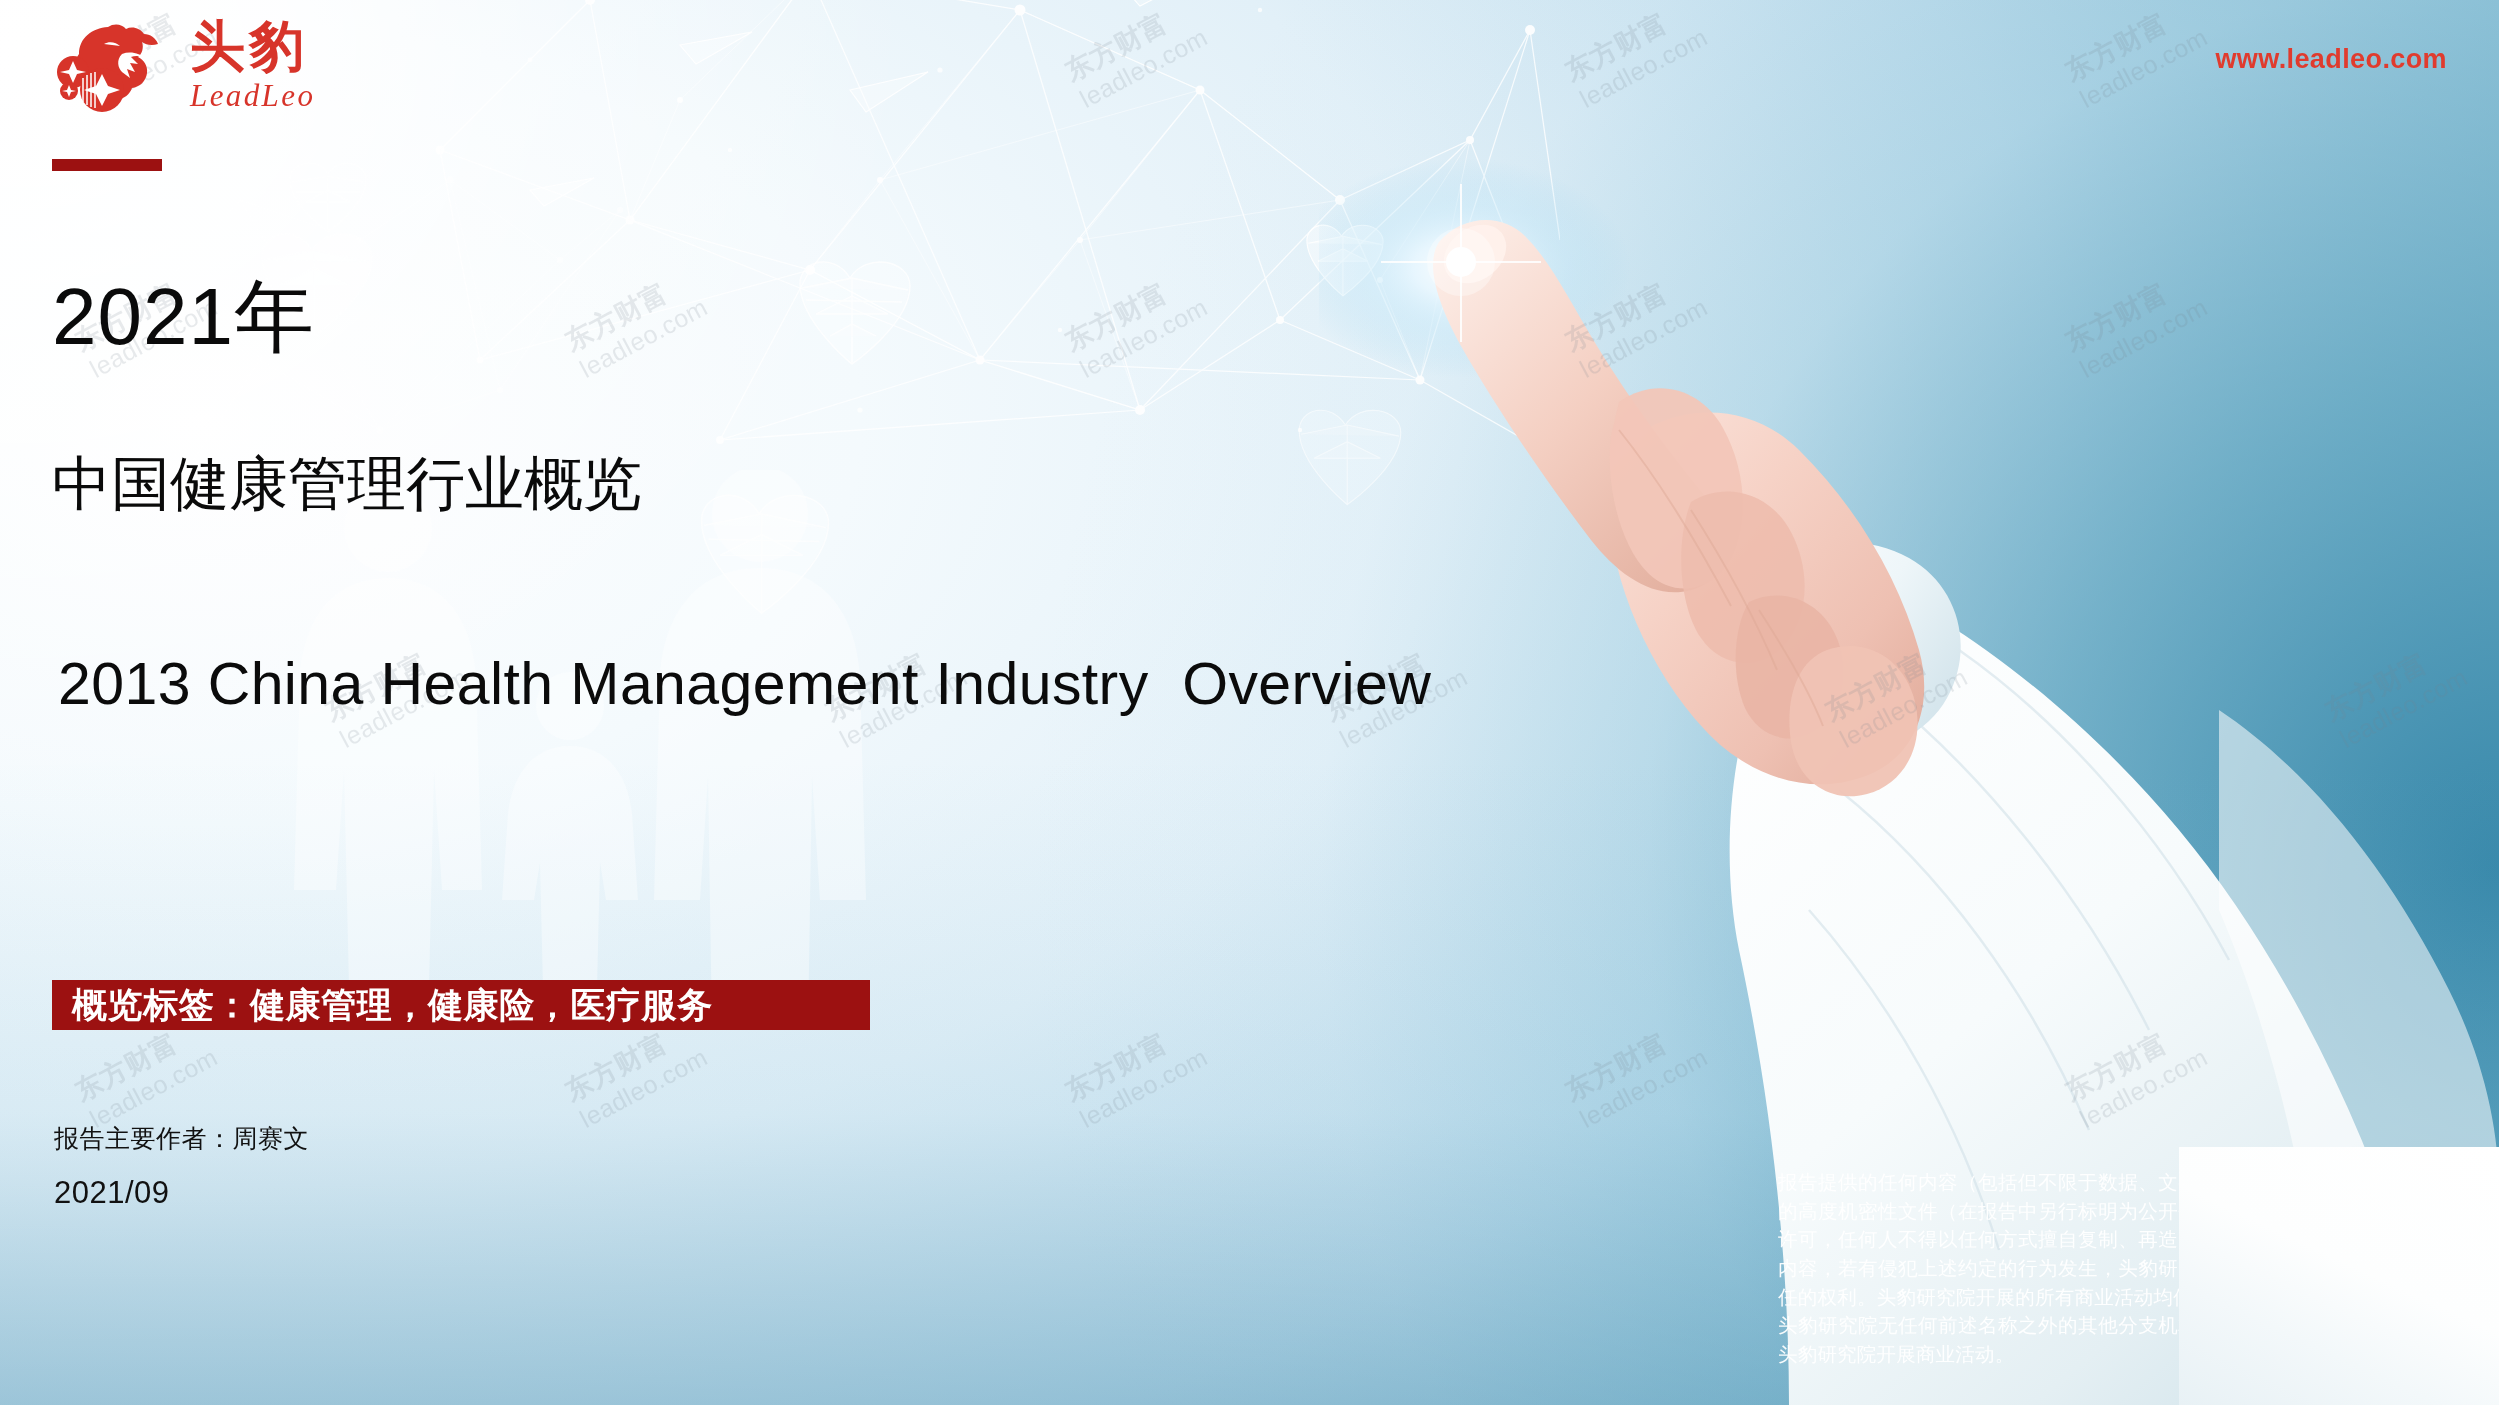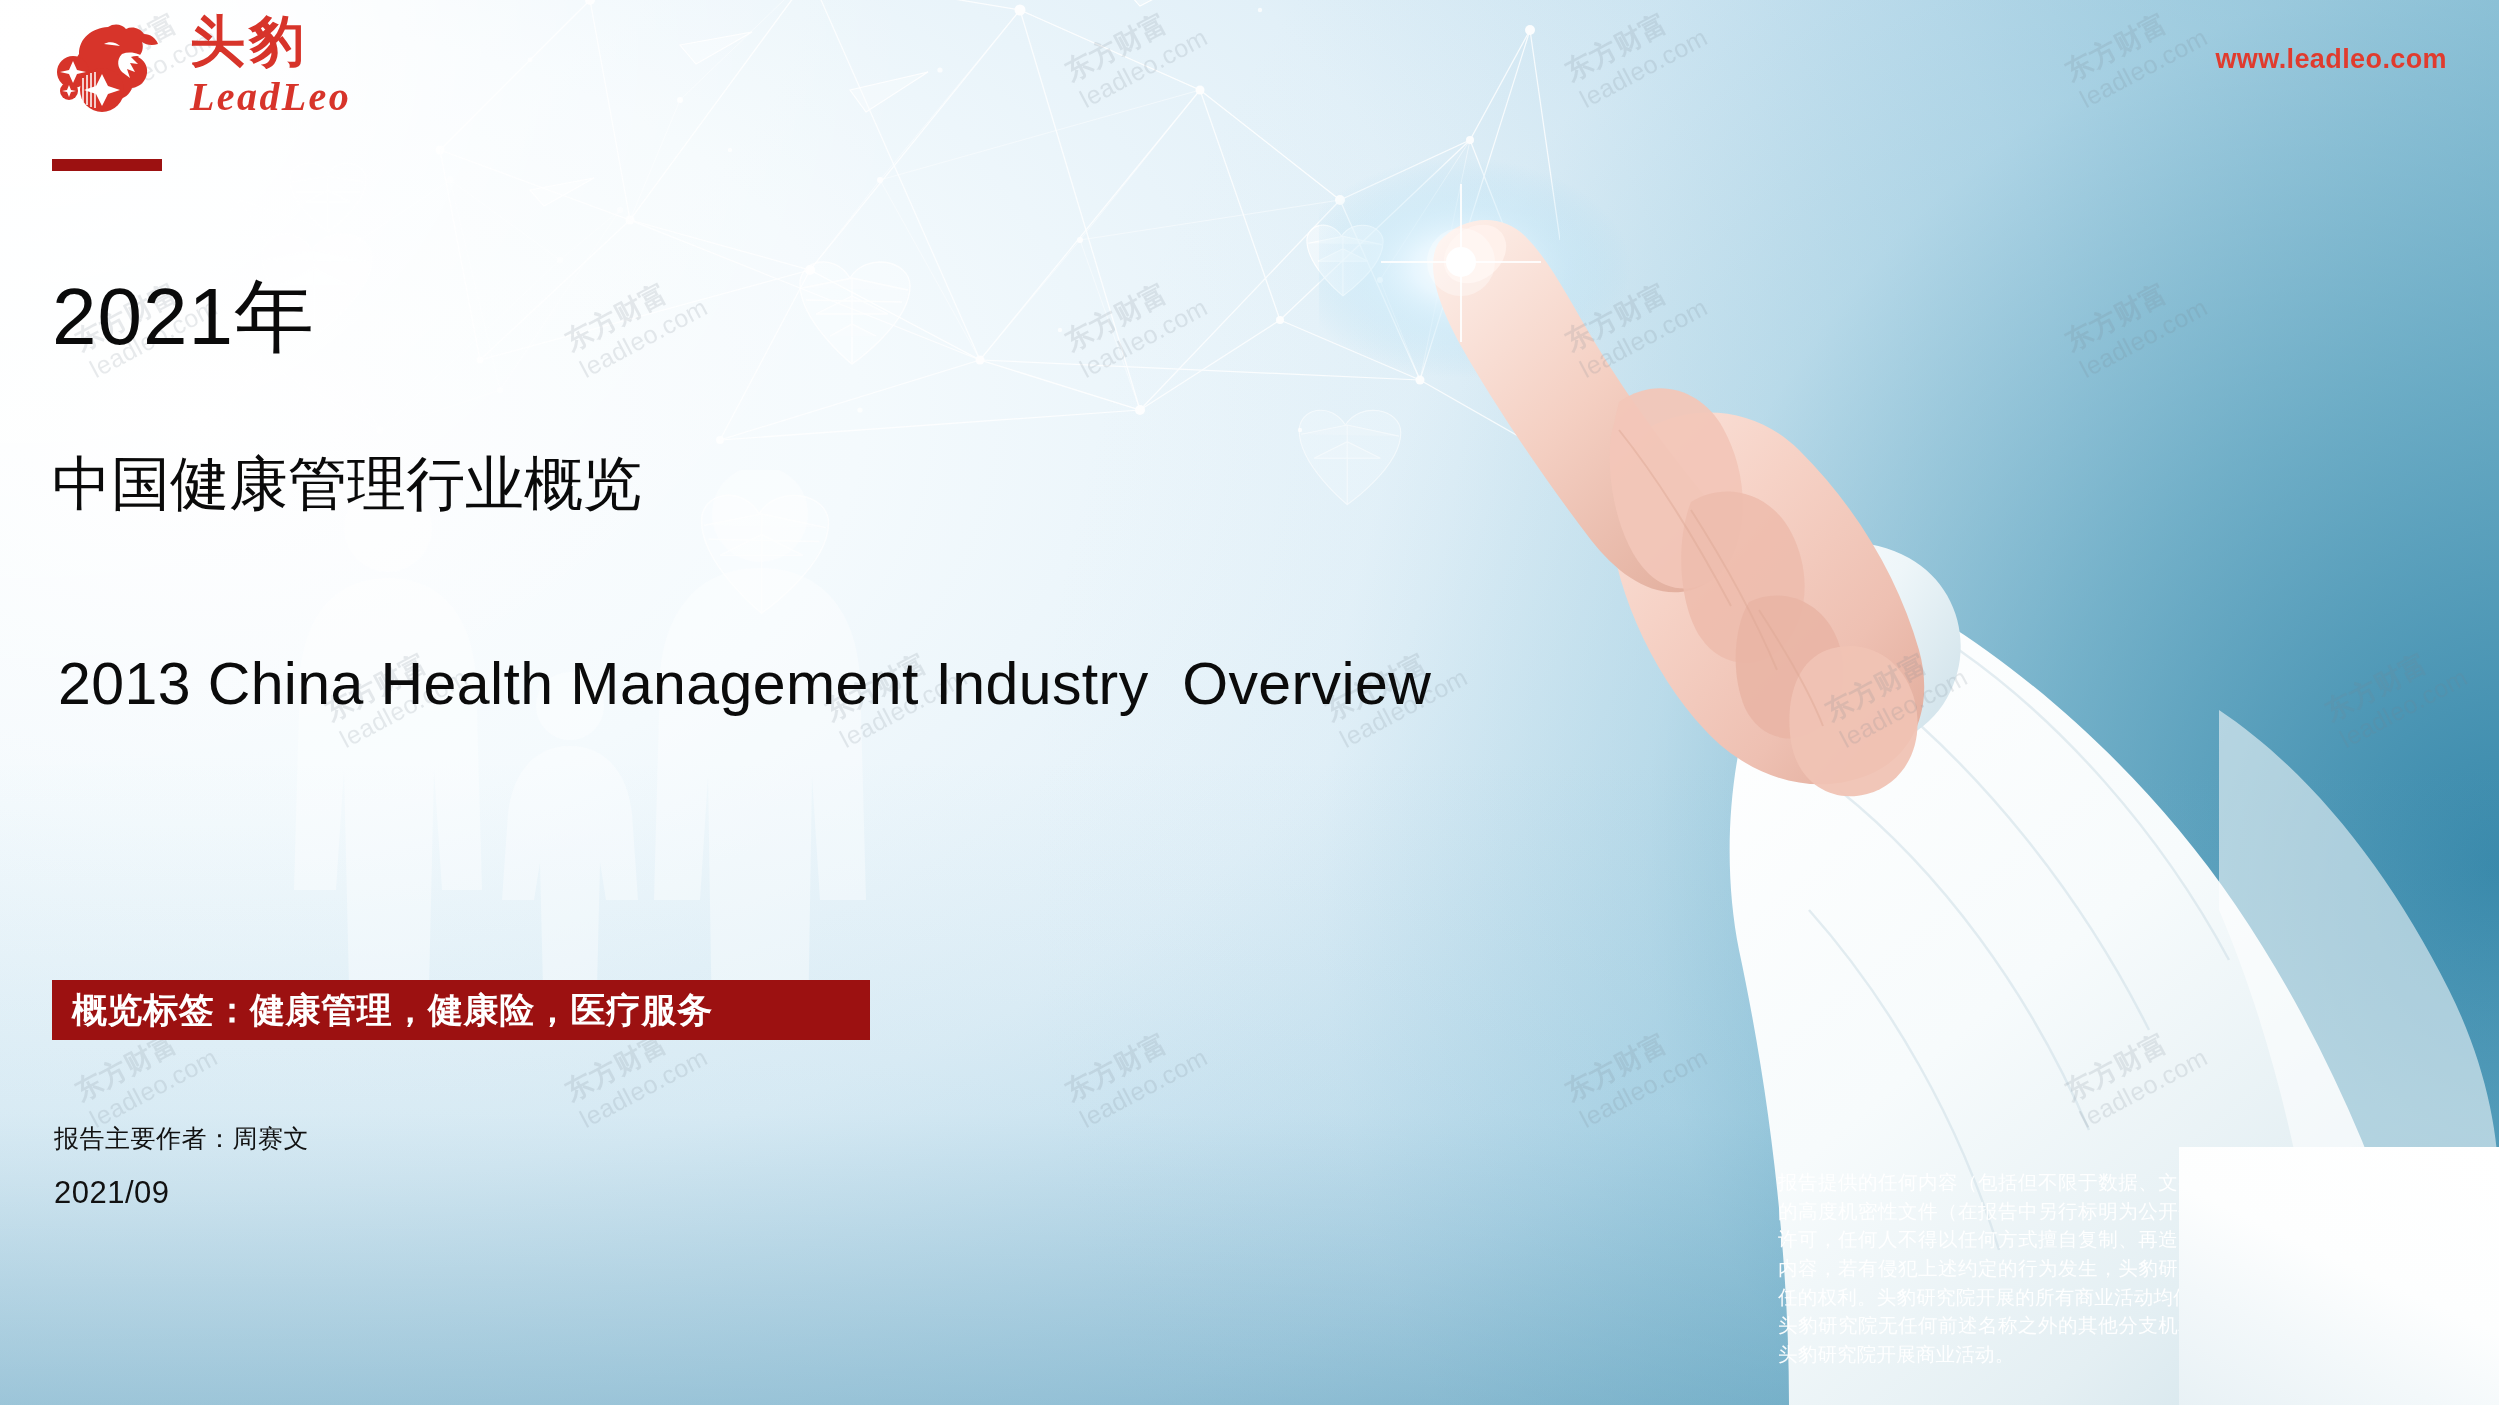--- a/index.html
+++ b/index.html
@@ -64,22 +64,22 @@
   .wm .en { display:block; font-size:25px; font-weight:400; letter-spacing:.5px; }
 
   
   #logo { position:absolute; left:52px; top:16px; width:330px; height:100px; z-index:20; display:flex; align-items:center; gap:26px; }
   #logo-mark { width:112px; height:92px; flex:0 0 auto; }
   #logo-word { display:flex; flex-direction:column; justify-content:center; }
   #logo-cn { font-size:0; line-height:0; }
   #logo-cn svg { display:block; }
   #logo-en {
     font-family:"Liberation Serif","DejaVu Serif",serif;
-    font-style:italic; font-weight:700;
-    font-size:40px; letter-spacing:2.4px;
+    font-style:italic; font-weight:400;
+    font-size:31px; letter-spacing:2.4px;
     color:#d7342a; margin-top:2px;
   }
 
   
   #url {
     position:absolute; right:52px; top:44px; z-index:20;
     color:#e03b2e; font-weight:700; font-size:27px; letter-spacing:.4px;
     font-family:"Liberation Sans",sans-serif;
   }
 
@@ -99,21 +99,21 @@
   #title-en {
     position:absolute; left:58px; top:650px; z-index:20;
     color:#0b0b0b; font-weight:400;
     font-size:59px; letter-spacing:.4px;
     font-family:"Liberation Sans","DejaVu Sans",sans-serif;
     white-space:pre;
   }
 
   
   #tag-banner {
-    position:absolute; left:52px; top:980px; width:818px; height:60px; z-index:20;
+    position:absolute; left:52px; top:980px; width:818px; height:50px; z-index:20;
     background:#9c1111; display:flex; align-items:center;text-align:center;
   }
   #tag-text {
     color:#ffffff; font-size:35px; font-weight:700; letter-spacing:.6px;
     padding-left:20px;
     font-family:"Liberation Sans","DejaVu Sans",sans-serif;
   }
 
   
   #author-block { position:absolute; left:54px; top:1122px; z-index:20; }

